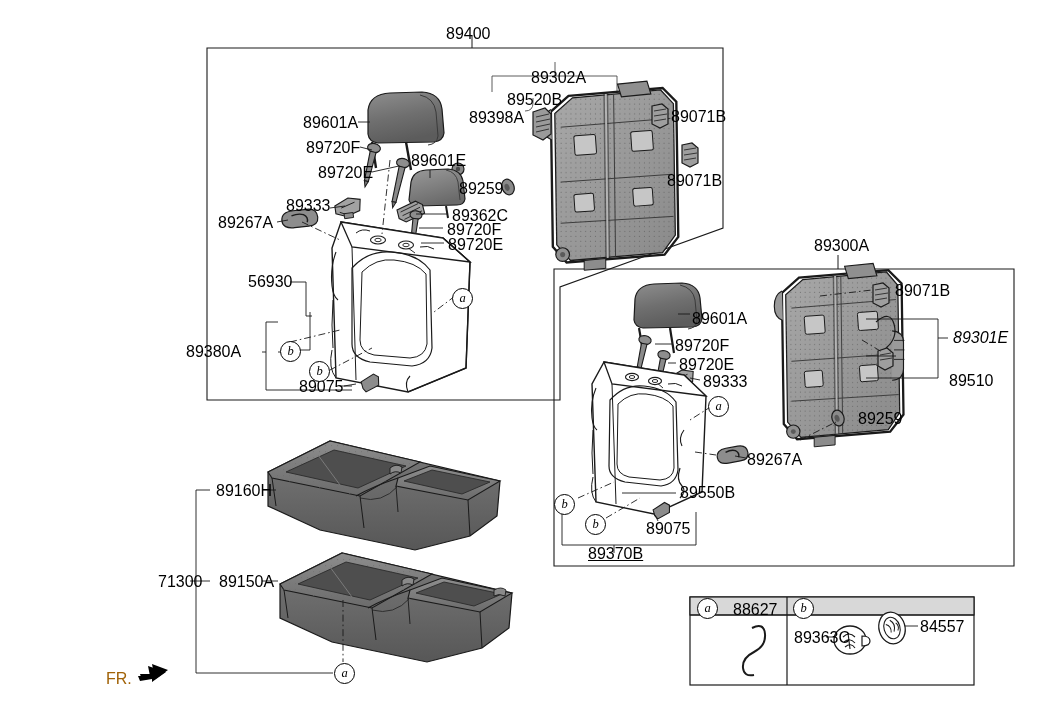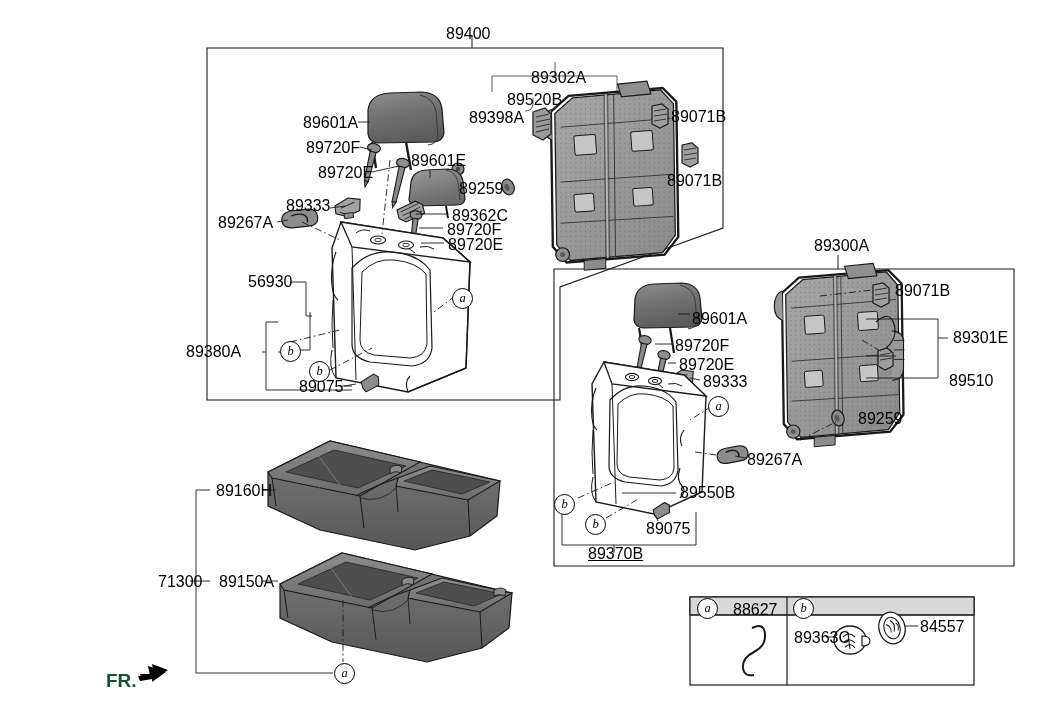--- a/index.html
+++ b/index.html
@@ -16,23 +16,23 @@
     position:absolute;
     font-family:"Liberation Sans","DejaVu Sans",sans-serif;
     font-size:16px;
     color:#000;
     white-space:nowrap;
     line-height:1;
     letter-spacing:0px;
   }
   .fr{
     position:absolute;
-    font-size:19px;
-    font-weight:bold;
-    color:#14532d;
+    font-size:16px;
+    font-weight:normal;
+    color:#a16207;
     font-family:"Liberation Sans","DejaVu Sans",sans-serif;
   }
   .cir{
     position:absolute;
     width:19px;height:19px;
     border:1.2px solid #000;
     border-radius:50%;
     background:#fff;
     font-size:12.5px;
     text-align:center;
@@ -525,21 +525,21 @@
 <div class="lbl" style="left:452px;top:208px;">89362C</div>
 <div class="lbl" style="left:447px;top:222px;">89720F</div>
 <div class="lbl" style="left:448px;top:237px;">89720E</div>
 <div class="lbl" style="left:218px;top:215px;">89267A</div>
 <div class="lbl" style="left:248px;top:274px;">56930</div>
 <div class="lbl" style="left:186px;top:344px;">89380A</div>
 <div class="lbl" style="left:299px;top:379px;">89075</div>
 
 <div class="lbl" style="left:814px;top:238px;">89300A</div>
 <div class="lbl" style="left:895px;top:283px;">89071B</div>
-<div class="lbl" style="left:953px;top:330px;">89301E</div>
+<div class="lbl" style="left:953px;top:330px;font-style:italic;">89301E</div>
 <div class="lbl" style="left:949px;top:349px;margin-top:24px;">89510</div>
 <div class="lbl" style="left:858px;top:411px;">89259</div>
 
 <div class="lbl" style="left:692px;top:311px;">89601A</div>
 <div class="lbl" style="left:675px;top:338px;">89720F</div>
 <div class="lbl" style="left:679px;top:357px;">89720E</div>
 <div class="lbl" style="left:703px;top:374px;">89333</div>
 <div class="lbl" style="left:747px;top:452px;">89267A</div>
 <div class="lbl" style="left:680px;top:485px;">89550B</div>
 <div class="lbl" style="left:646px;top:521px;">89075</div>

